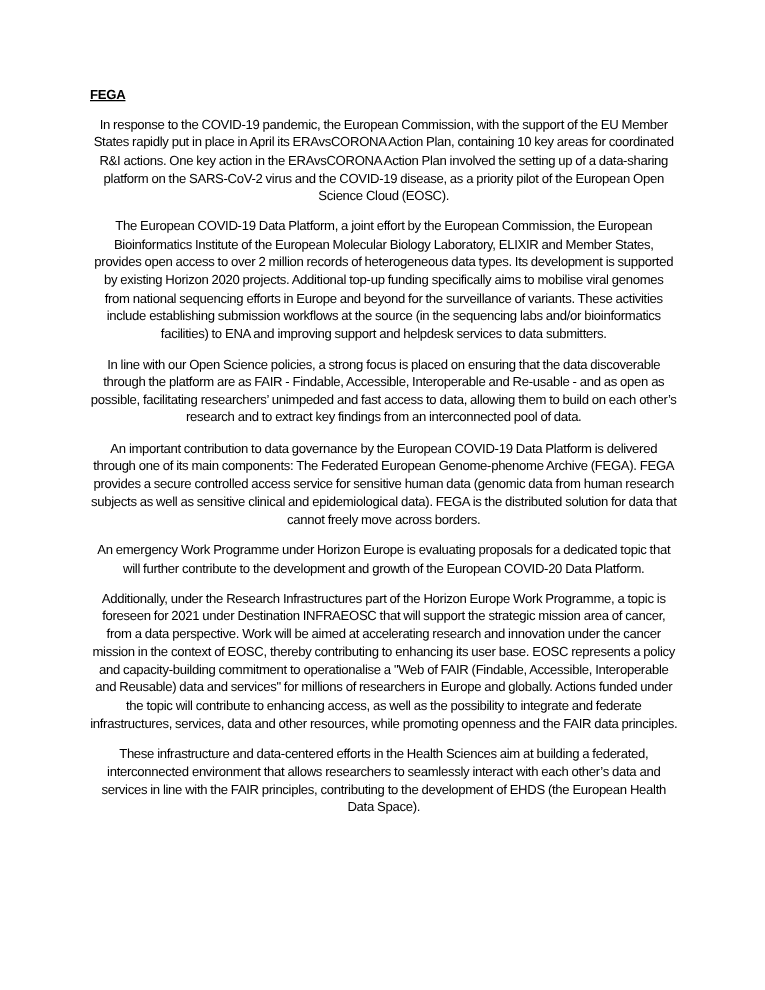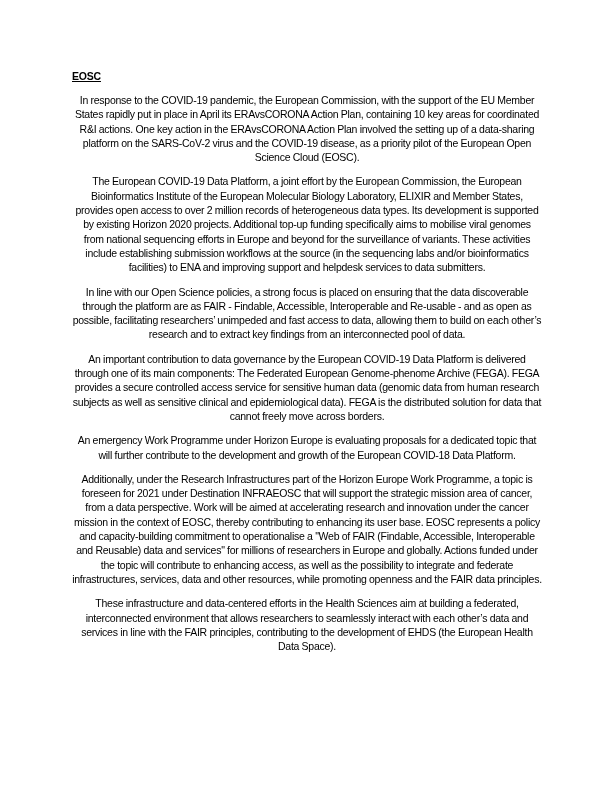--- a/index.html
+++ b/index.html
@@ -34,28 +34,28 @@
     letter-spacing: -0.25px;
     margin: 0 0 10px 0;
     text-align: center;
     word-spacing: -0.2px;
   }
 </style>
 </head>
 <body>
 
 <div class="page">
-  <h1 class="doc-title">EOSC</h1>
+  <h1 class="doc-title">FEGA</h1>
 
   <p class="doc-paragraph">In response to the COVID-19 pandemic, the European Commission, with the support of the EU Member States rapidly put in place in April its ERAvsCORONA Action Plan, containing 10 key areas for coordinated R&amp;I actions. One key action in the ERAvsCORONA Action Plan involved the setting up of a data-sharing platform on the SARS-CoV-2 virus and the COVID-19 disease, as a priority pilot of the European Open Science Cloud (EOSC).</p>
 
   <p class="doc-paragraph">The European COVID-19 Data Platform, a joint effort by the European Commission, the European Bioinformatics Institute of the European Molecular Biology Laboratory, ELIXIR and Member States, provides open access to over 2 million records of heterogeneous data types. Its development is supported by existing Horizon 2020 projects. Additional top-up funding specifically aims to mobilise viral genomes from national sequencing efforts in Europe and beyond for the surveillance of variants. These activities include establishing submission workflows at the source (in the sequencing labs and/or bioinformatics facilities) to ENA and improving support and helpdesk services to data submitters.</p>
 
   <p class="doc-paragraph">In line with our Open Science policies, a strong focus is placed on ensuring that the data discoverable through the platform are as FAIR - Findable, Accessible, Interoperable and Re-usable - and as open as possible, facilitating researchers’ unimpeded and fast access to data, allowing them to build on each other’s research and to extract key findings from an interconnected pool of data.</p>
 
   <p class="doc-paragraph">An important contribution to data governance by the European COVID-19 Data Platform is delivered through one of its main components: The Federated European Genome-phenome Archive (FEGA). FEGA provides a secure controlled access service for sensitive human data (genomic data from human research subjects as well as sensitive clinical and epidemiological data). FEGA is the distributed solution for data that cannot freely move across borders.</p>
 
-  <p class="doc-paragraph">An emergency Work Programme under Horizon Europe is evaluating proposals for a dedicated topic that will further contribute to the development and growth of the European COVID-18 Data Platform.</p>
+  <p class="doc-paragraph">An emergency Work Programme under Horizon Europe is evaluating proposals for a dedicated topic that will further contribute to the development and growth of the European COVID-20 Data Platform.</p>
 
   <p class="doc-paragraph">Additionally, under the Research Infrastructures part of the Horizon Europe Work Programme, a topic is foreseen for 2021 under Destination INFRAEOSC that will support the strategic mission area of cancer, from a data perspective. Work will be aimed at accelerating research and innovation under the cancer mission in the context of EOSC, thereby contributing to enhancing its user base. EOSC represents a policy and capacity-building commitment to operationalise a "Web of FAIR (Findable, Accessible, Interoperable and Reusable) data and services" for millions of researchers in Europe and globally. Actions funded under the topic will contribute to enhancing access, as well as the possibility to integrate and federate infrastructures, services, data and other resources, while promoting openness and the FAIR data principles.</p>
 
   <p class="doc-paragraph">These infrastructure and data-centered efforts in the Health Sciences aim at building a federated, interconnected environment that allows researchers to seamlessly interact with each other’s data and services in line with the FAIR principles, contributing to the development of EHDS (the European Health Data Space).</p>
 </div>
 
 </body></html>

